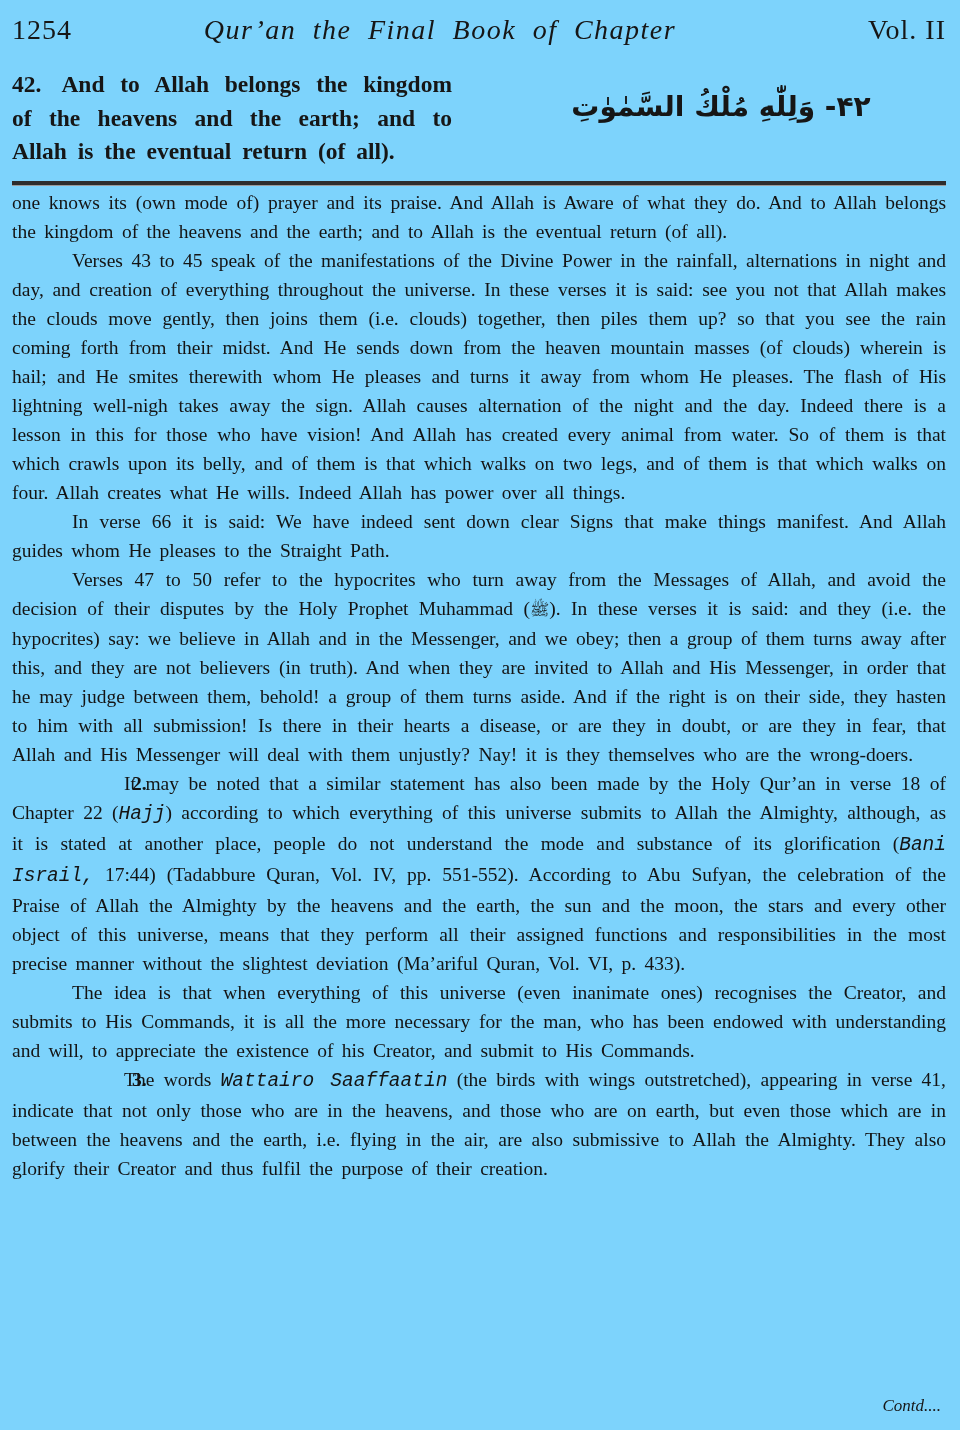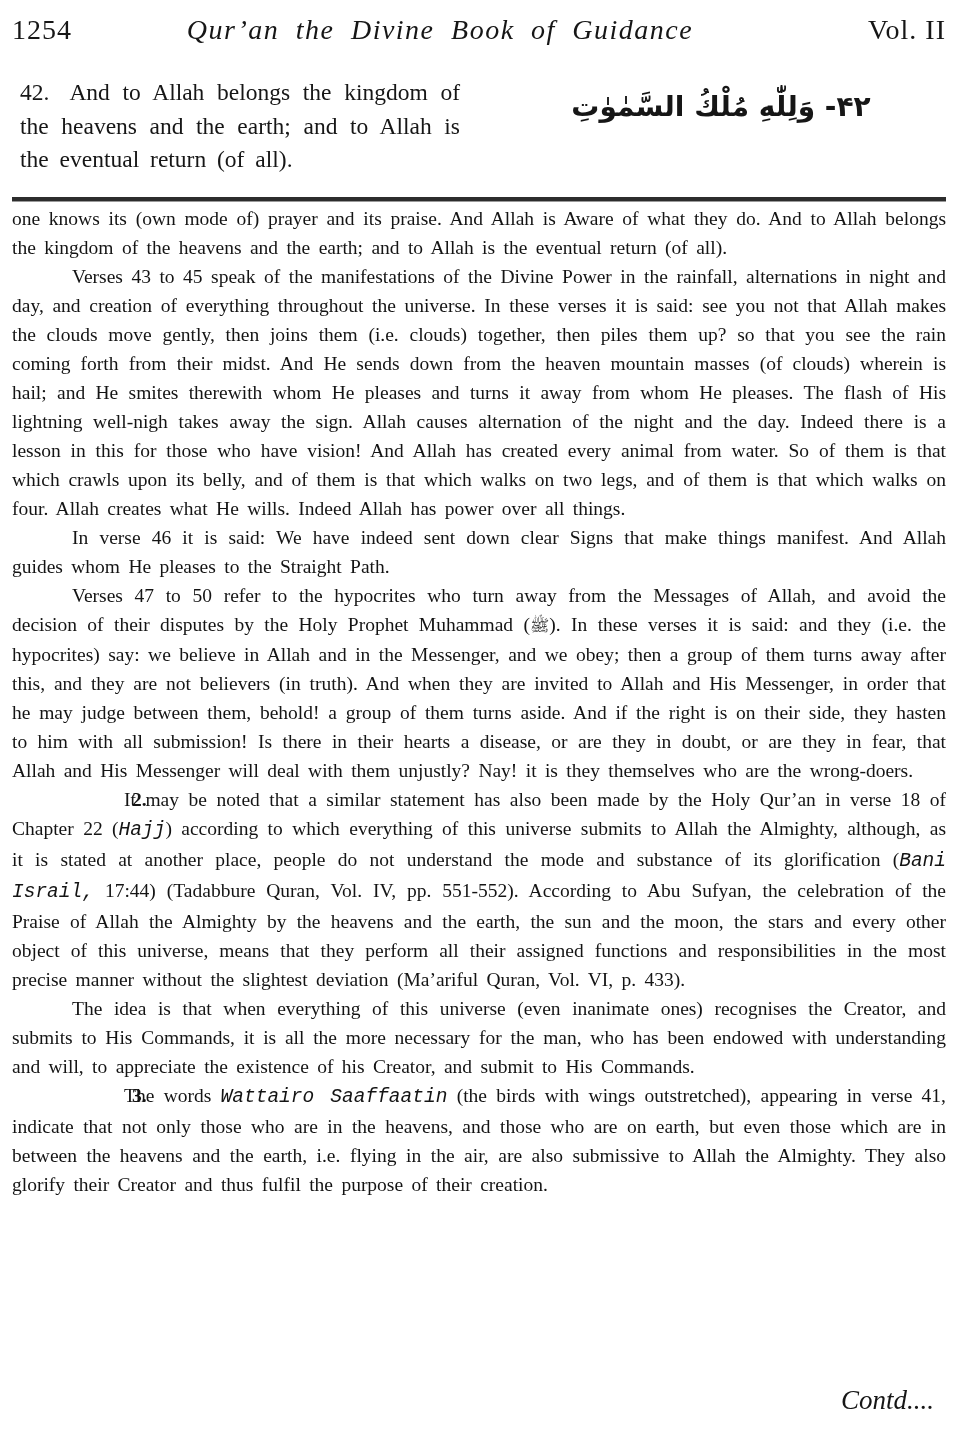--- a/index.html
+++ b/index.html
@@ -1,21 +1,21 @@
 <!DOCTYPE html>
 <html><head>
 <meta charset="utf-8">
 <style>
   html, body { margin: 0; padding: 0; background: #d8d8d8; }
   .page {
     position: relative;
     width: 960px;
     height: 1430px;
     margin: 0 auto;
-    background: #ffffff;
+    background: #7dd3fc;
     color: #161616;
     font-family: "Liberation Serif", serif;
     box-sizing: border-box;
     padding: 10px 14px 0 12px;
     overflow: hidden;
   }
   
   .header {
     display: flex;
     justify-content: space-between;
@@ -33,22 +33,22 @@
   }
   .volume { letter-spacing: 1px; }
   
   .verse-row {
     display: flex;
     justify-content: space-between;
     margin-top: 22px;
   }
   .verse-translation {
     width: 440px;
-    margin: 8px;
-    font-weight: normal;
+    margin: 0;
+    font-weight: bold;
     font-size: 23.5px;
     line-height: 33.5px;
     text-align: justify;
     word-spacing: 5px;
   }
   .verse-num { margin-right: 20px; }
   .arabic-block {
     width: 450px;
     direction: rtl;
     text-align: center;
@@ -77,53 +77,53 @@
     color: #141414;
   }
   p.body-para { margin: 0; }
   p.body-para.indent { text-indent: 60px; }
   .para-number { font-weight: bold; display: inline-block; width: 52px; }
   .italic { font-style: italic; font-family: Liberation Mono, monospace; }
   .pbuh { font-family: "DejaVu Sans", sans-serif; font-size: 16px; }
   
   .footer-contd {
     position: absolute;
-    right: 26px;
+    right: 19px;
     bottom: 14px;
     font-style: italic;
-    font-size: 27px;
+    font-size: 17px;
     font-family: Liberation Serif, serif;
   }
 </style>
 </head>
 <body>
 
 <div class="page">
 
   <div class="header">
     <span class="page-number">1254</span>
-    <span class="book-title">Qur’an the Divine Book of Guidance</span>
+    <span class="book-title">Qur’an the Final Book of Chapter</span>
     <span class="volume">Vol. II</span>
   </div>
 
   <div class="verse-row">
     <p class="verse-translation">
       <span class="verse-num">42.</span><span>And to Allah belongs the kingdom of the heavens and the earth; and to Allah is the eventual return (of all).</span>
     </p>
     <div class="arabic-block">
       <div>۴۲- وَلِلّٰهِ مُلْكُ السَّمٰوٰتِ</div>
     </div>
   </div>
 
   <div class="divider"></div>
 
   <div class="body-text">
       <p class="body-para"><span>one knows its (own mode of) prayer and its praise. And Allah is Aware of what they do. And to Allah belongs the kingdom of the heavens and the earth; and to Allah is the eventual return (of all).</span></p>
       <p class="body-para indent"><span>Verses 43 to 45 speak of the manifestations of the Divine Power in the rainfall, alternations in night and day, and creation of everything throughout the universe. In these verses it is said: see you not that Allah makes the clouds move gently, then joins them (i.e. clouds) together, then piles them up? so that you see the rain coming forth from their midst. And He sends down from the heaven mountain masses (of clouds) wherein is hail; and He smites therewith whom He pleases and turns it away from whom He pleases. The flash of His lightning well-nigh takes away the sign. Allah causes alternation of the night and the day. Indeed there is a lesson in this for those who have vision! And Allah has created every animal from water. So of them is that which crawls upon its belly, and of them is that which walks on two legs, and of them is that which walks on four. Allah creates what He wills. Indeed Allah has power over all things.</span></p>
-      <p class="body-para indent"><span>In verse 46 it is said: We have indeed sent down clear Signs that make things manifest. And Allah guides whom He pleases to the Straight Path.</span></p>
+      <p class="body-para indent"><span>In verse 66 it is said: We have indeed sent down clear Signs that make things manifest. And Allah guides whom He pleases to the Straight Path.</span></p>
       <p class="body-para indent"><span>Verses 47 to 50 refer to the hypocrites who turn away from the Messages of Allah, and avoid the decision of their disputes by the Holy Prophet Muhammad (</span><span class="pbuh">ﷺ</span><span>). In these verses it is said: and they (i.e. the hypocrites) say: we believe in Allah and in the Messenger, and we obey; then a group of them turns away after this, and they are not believers (in truth). And when they are invited to Allah and His Messenger, in order that he may judge between them, behold! a group of them turns aside. And if the right is on their side, they hasten to him with all submission! Is there in their hearts a disease, or are they in doubt, or are they in fear, that Allah and His Messenger will deal with them unjustly? Nay! it is they themselves who are the wrong-doers.</span></p>
       <p class="body-para indent"><span class="para-number">2.</span><span>It may be noted that a similar statement has also been made by the Holy Qur’an in verse 18 of Chapter 22 (</span><span class="italic">Hajj</span><span>) according to which everything of this universe submits to Allah the Almighty, although, as it is stated at another place, people do not understand the mode and substance of its glorification (</span><span class="italic">Bani Israil,</span><span> 17:44) (Tadabbure Quran, Vol. IV, pp. 551-552). According to Abu Sufyan, the celebration of the Praise of Allah the Almighty by the heavens and the earth, the sun and the moon, the stars and every other object of this universe, means that they perform all their assigned functions and responsibilities in the most precise manner without the slightest deviation (Ma’ariful Quran, Vol. VI, p. 433).</span></p>
       <p class="body-para indent"><span>The idea is that when everything of this universe (even inanimate ones) recognises the Creator, and submits to His Commands, it is all the more necessary for the man, who has been endowed with understanding and will, to appreciate the existence of his Creator, and submit to His Commands.</span></p>
       <p class="body-para indent"><span class="para-number">3.</span><span>The words </span><span class="italic">Wattairo Saaffaatin</span><span> (the birds with wings outstretched), appearing in verse 41, indicate that not only those who are in the heavens, and those who are on earth, but even those which are in between the heavens and the earth, i.e. flying in the air, are also submissive to Allah the Almighty. They also glorify their Creator and thus fulfil the purpose of their creation.</span></p>
     </div>
 
   <div class="footer-contd">Contd....</div>
 
 </div>
 

